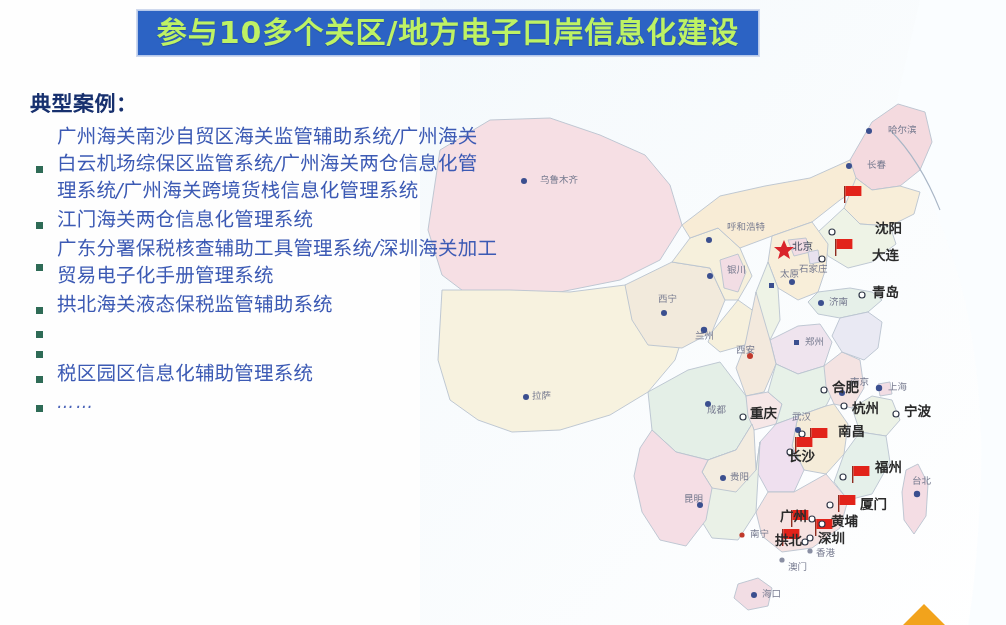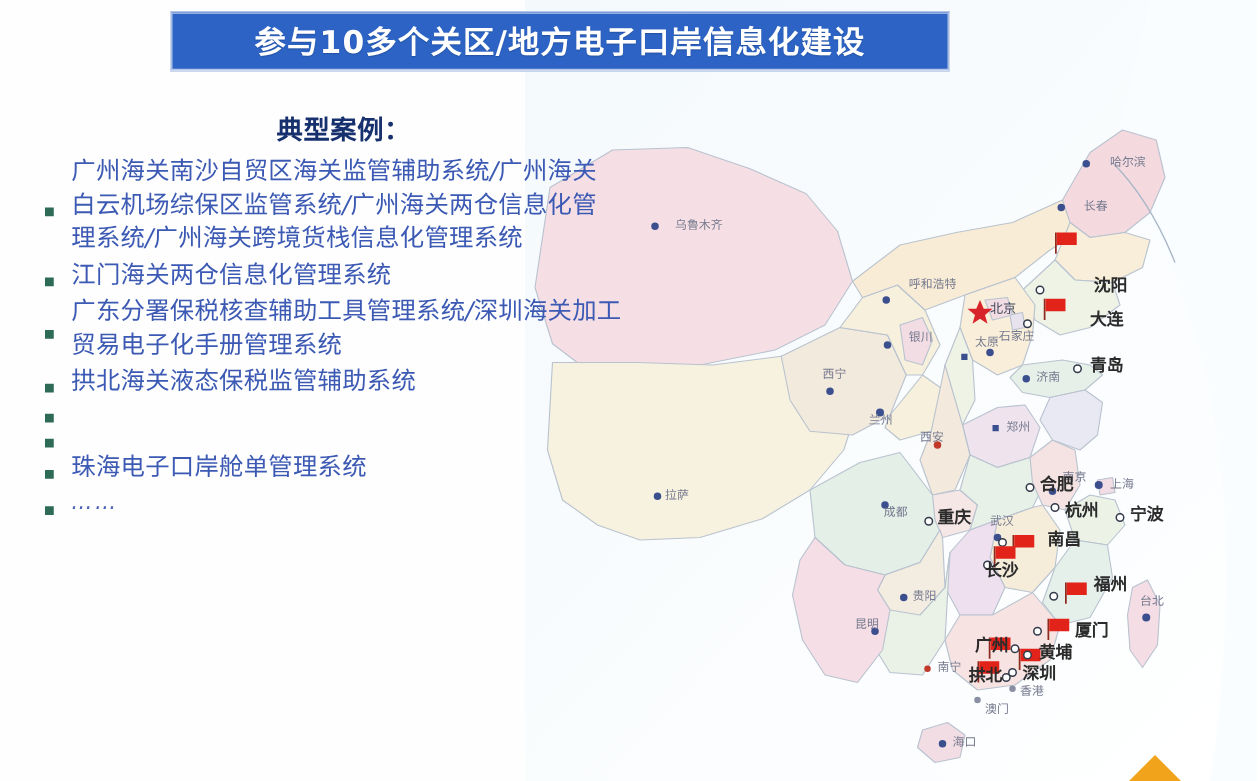--- a/index.html
+++ b/index.html
@@ -21,41 +21,40 @@
 
   
   .title-banner{
     position:absolute;left:136px;top:9px;width:622px;height:46px;
     background:#2c63c4;
     border:1px solid #cfd9ee;
     box-shadow:0 0 0 1px rgba(255,255,255,.65) inset;
     display:flex;align-items:center;justify-content:center;
   }
   .title-banner .ttl{
-    color:#ffffff;
-    font-size:25px;
+    color:#bef264;
+    font-size:30px;
     font-weight:bold;
     letter-spacing:1px;
     line-height:1;
     white-space:nowrap;
     text-shadow:0 1px 1px rgba(0,0,0,.18);
   }
 
   
   .content{
     position:absolute;left:30px;top:92px;width:490px;
   }
   .section-head{
     color:#17306e;
     font-size:21px;
     font-weight:bold;
     letter-spacing:.5px;
     margin:0 0 6px 0;
     line-height:1.2;
-    text-align:center;
   }
   .bullets{list-style:none;margin:0;padding:0;}
   .bullet{
     display:flex;align-items:center;
     margin-bottom:2px;
   }
   .bullet .mk{
     flex:0 0 auto;
     width:7px;height:7px;
     background:#2e6b56;
@@ -329,21 +328,21 @@
           <span class="tx">拱北海关液态保税监管辅助系统</span>
         </li>
         <li class="bullet">
           <span class="mk"></span>
         </li>
         <li class="bullet">
           <span class="mk"></span>
         </li>
         <li class="bullet">
           <span class="mk"></span>
-          <span class="tx">珠海电子口岸舱单管理系统</span>
+          <span class="tx">税区园区信息化辅助管理系统</span>
         </li>
         <li class="bullet ellipsis">
           <span class="mk"></span>
           <span class="tx">……</span>
         </li>
       </ul>
   </div>
 
   <div class="corner-tri"></div>
 </div>

